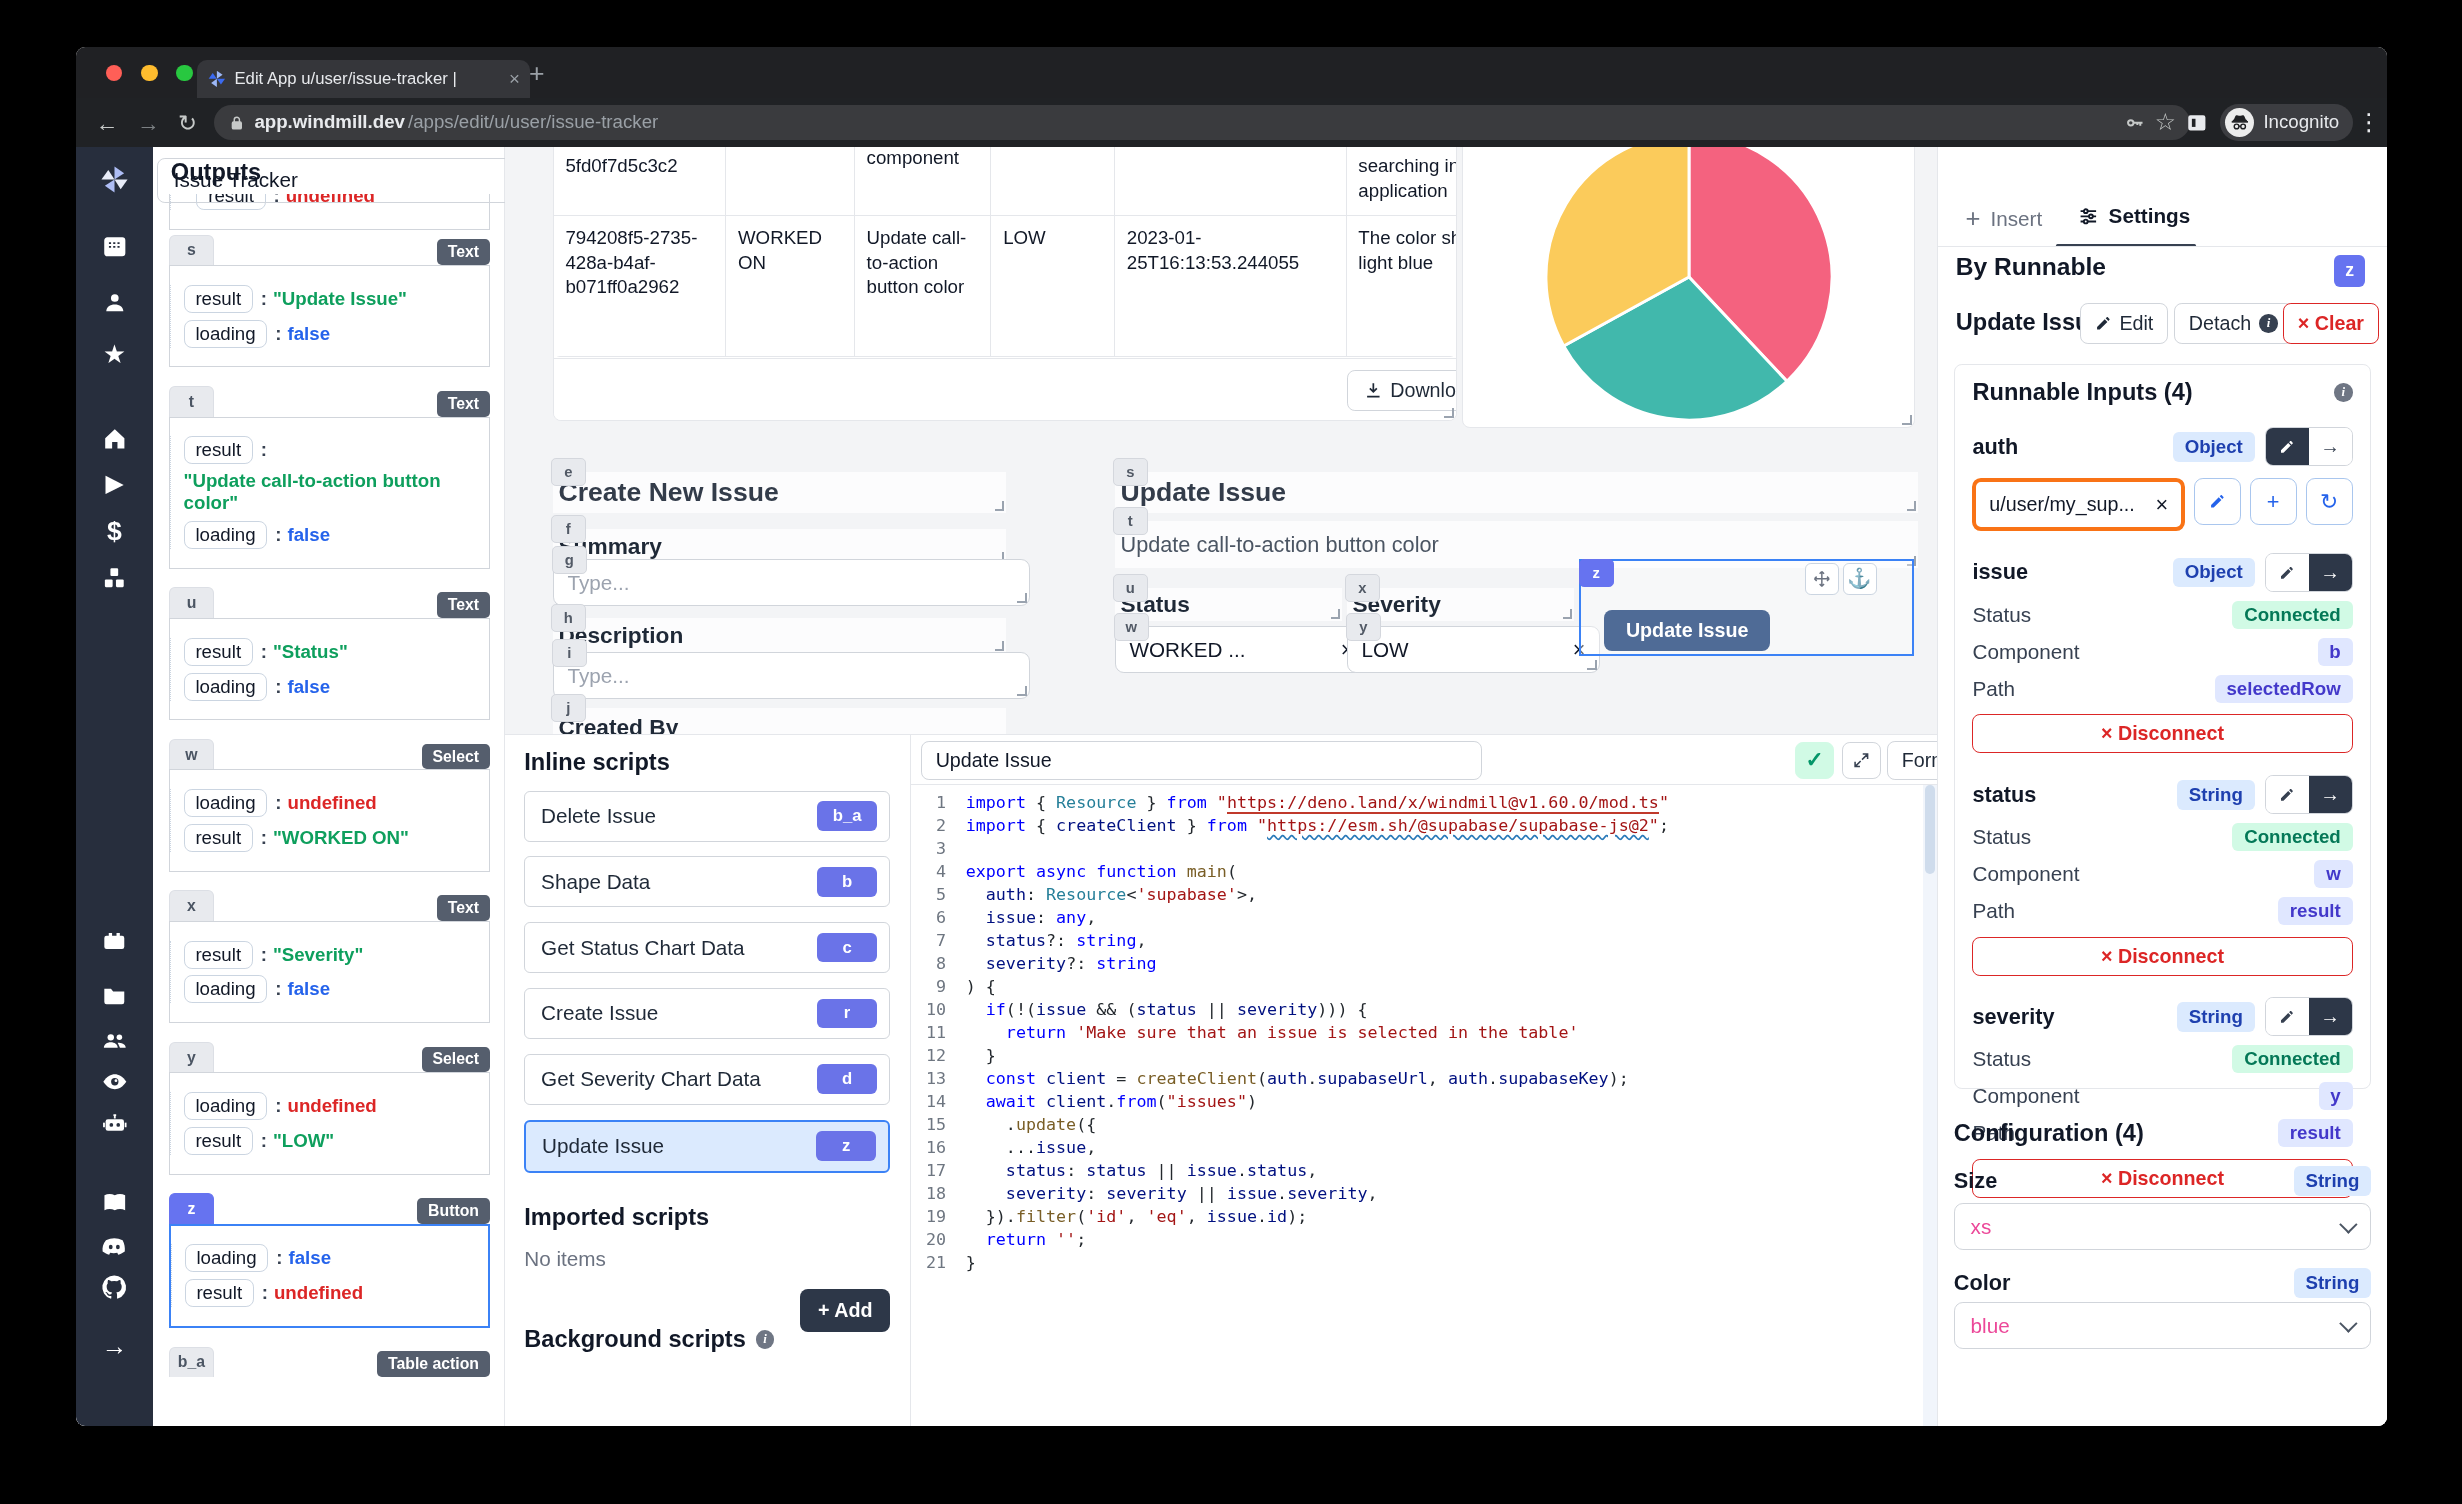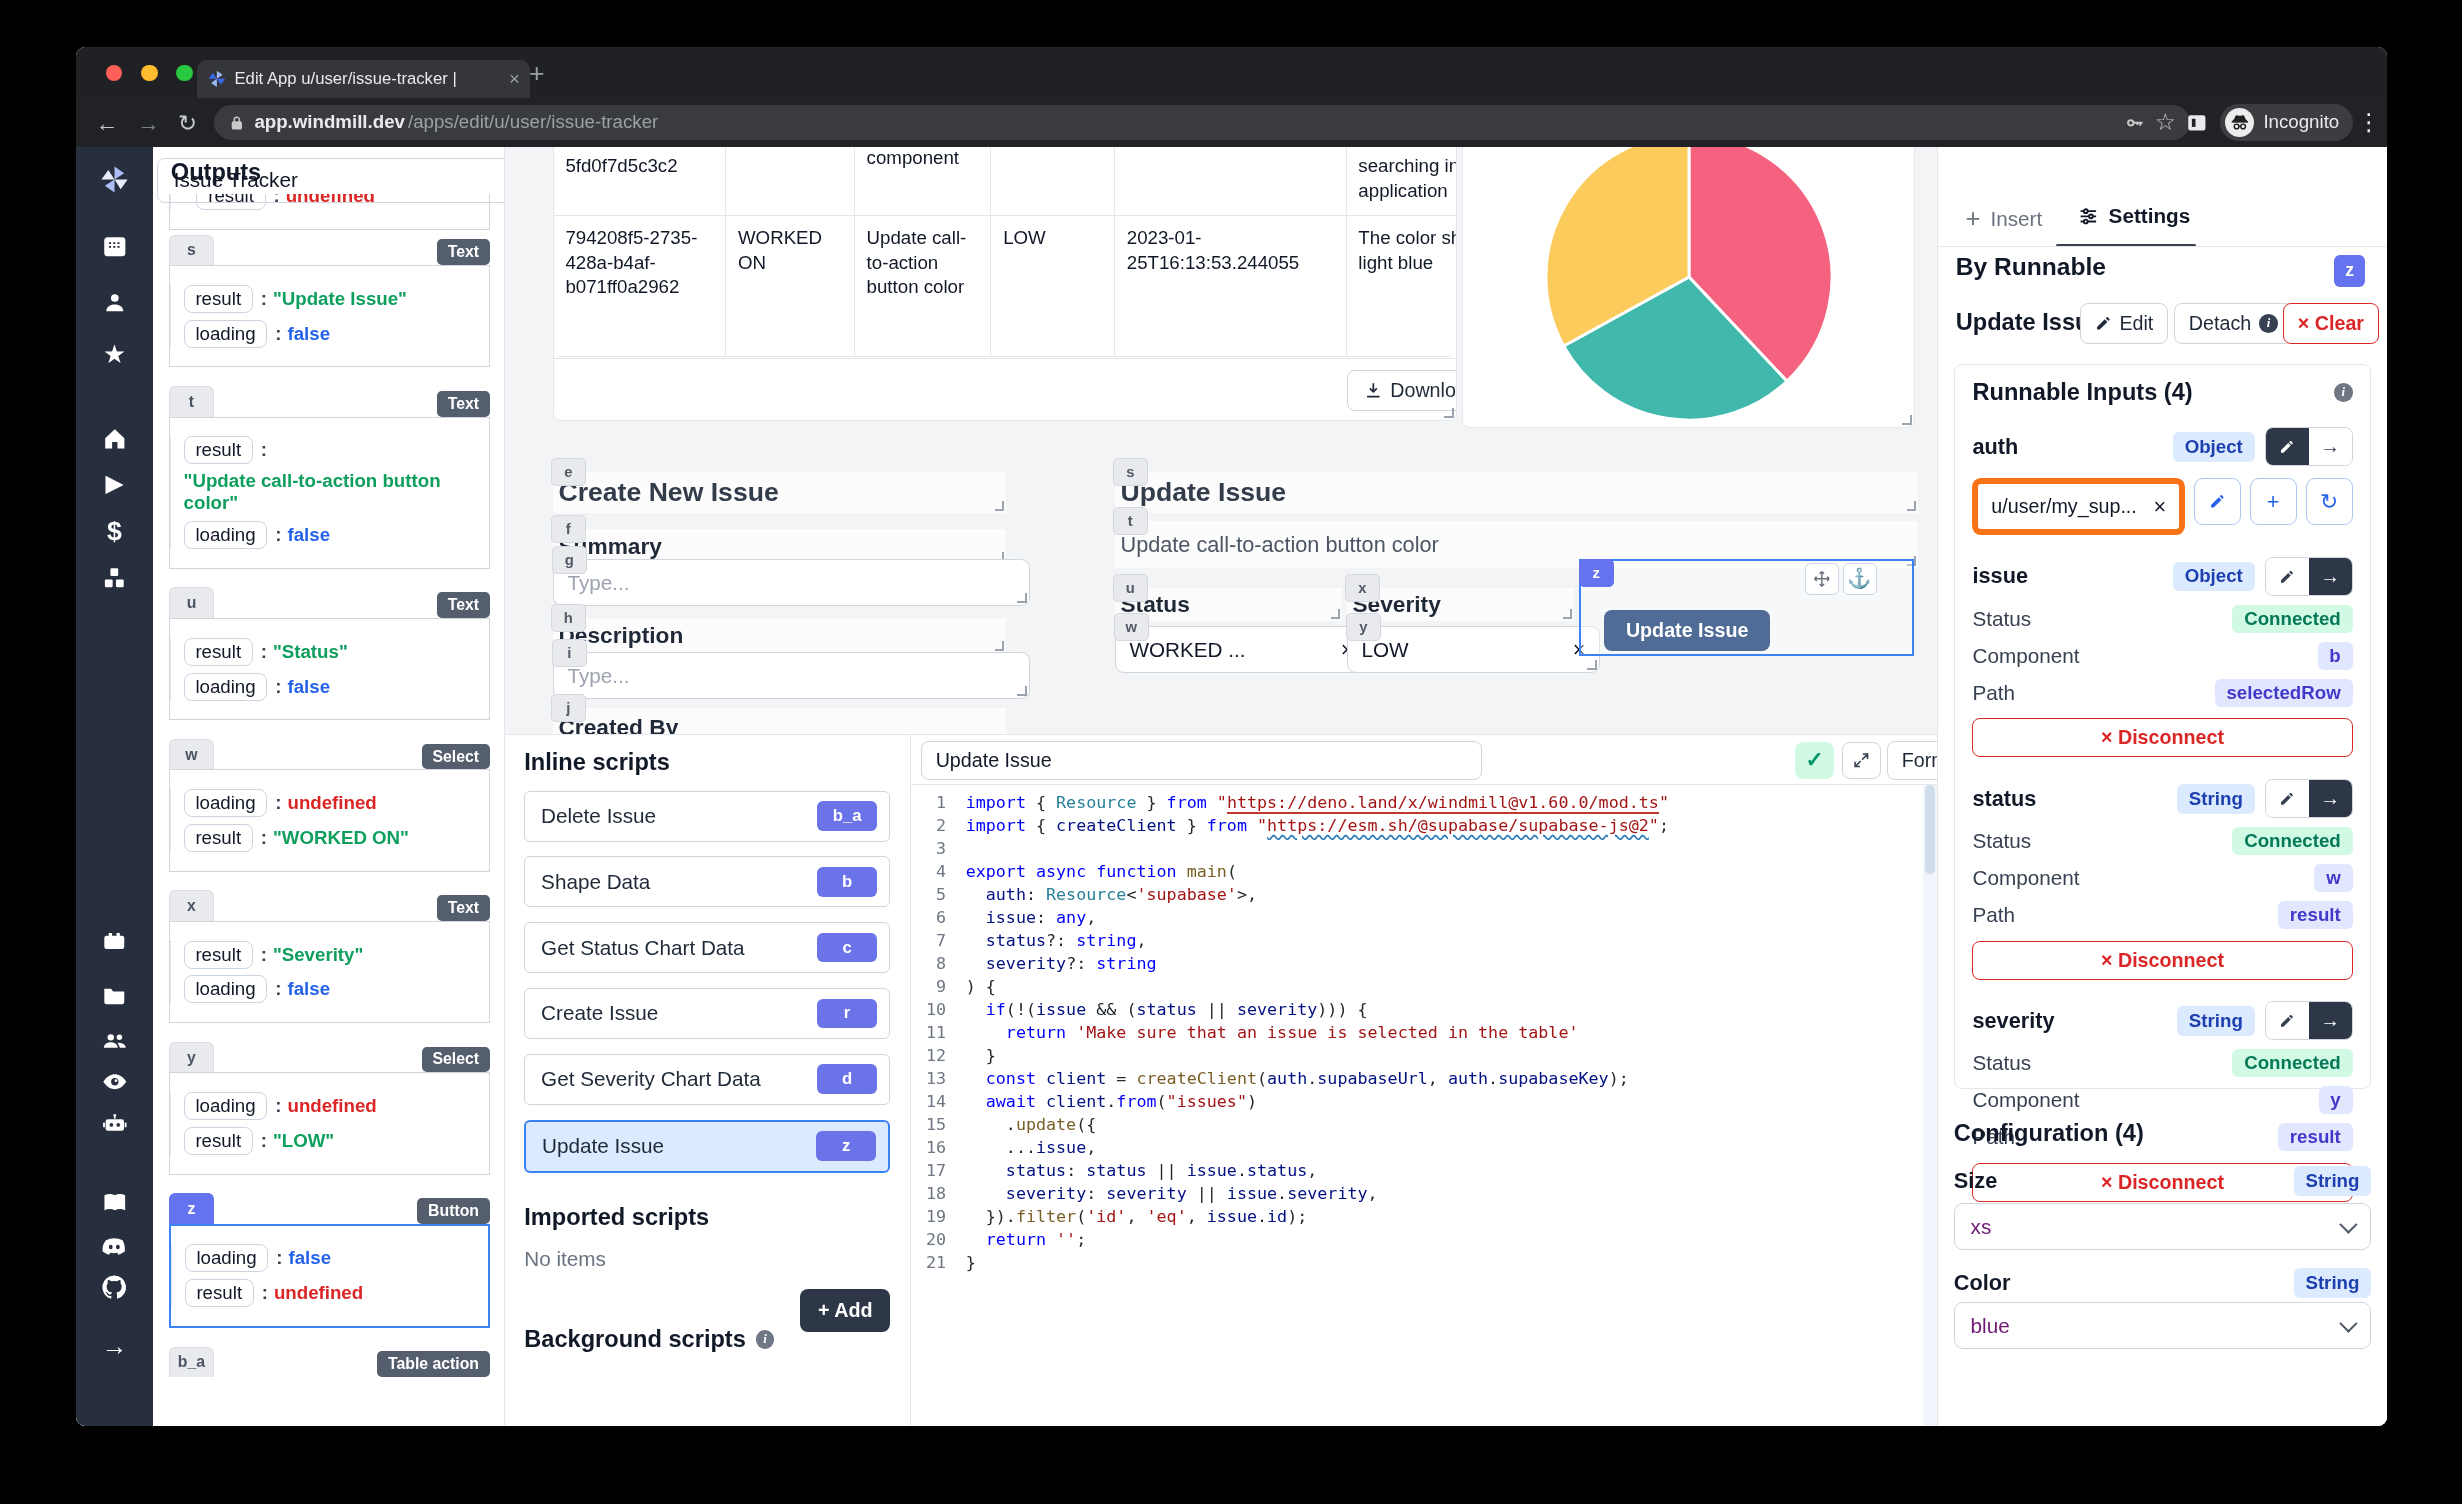--- a/index.html
+++ b/index.html
@@ -139,28 +139,28 @@
   .badge-type{background:#dbeafe;color:#1e40af;font-weight:700;font-size:18.7px;border-radius:5.9px;padding:3.9px 11.8px;}
   .badge-ok{background:#d1fae5;color:#047857;font-weight:700;font-size:18.7px;border-radius:5.9px;padding:3px 11.8px;}
   .badge-comp{background:#e0e7ff;color:#4338ca;font-weight:700;font-size:18.7px;border-radius:5.9px;padding:3px 11.8px;}
   .tg{display:inline-flex;border-radius:7.9px;overflow:hidden;margin-left:9.9px;border:1px solid #d1d5db;}
   .tgseg{width:43px;height:37px;display:flex;align-items:center;justify-content:center;font-size:19.7px;}
   .tgon{background:#2d3748;color:#fff;} .tgoff{background:#fff;color:#374151;}
   .frow{display:flex;justify-content:space-between;align-items:center;margin-top:8.9px;font-size:20.7px;color:#374151;}
   .disc{margin-top:11.8px;height:37px;border:1.5px solid #dc2626;border-radius:7.9px;color:#dc2626;font-size:19.7px;
         font-weight:700;display:flex;align-items:center;justify-content:center;}
   .resrow{display:flex;gap:8.9px;margin-top:11.8px;}
-  .resinp{flex:1;height:45px;border:6px solid #f97316;border-radius:8.9px;display:flex;align-items:center;
+  .resinp{flex:1;height:45px;border:4px solid #f97316;border-radius:8.9px;display:flex;align-items:center;
           justify-content:space-between;padding:0 12.8px;font-size:19.7px;color:#111827;}
   .resbtn{width:45px;height:45px;border:1px solid #a9c6ee;border-radius:8.9px;color:#2563eb;display:flex;
           align-items:center;justify-content:center;font-size:21.7px;flex:none;background:#fff;}
   .cfgrow{position:absolute;left:15.8px;right:15.8px;display:flex;justify-content:space-between;align-items:center;}
   .cfgname{font-size:21.7px;font-weight:700;color:#111827;}
   .cfgsel{position:absolute;left:15.8px;right:15.8px;height:45px;border:1px solid #d1d5db;border-radius:8.9px;
-          display:flex;align-items:center;justify-content:space-between;padding:0 15.8px;font-size:20.7px;color:#701a75;}
+          display:flex;align-items:center;justify-content:space-between;padding:0 15.8px;font-size:20.7px;color:#ec4899;}
   .chev{width:10.8px;height:10.8px;border-right:2px solid #4b5563;border-bottom:2px solid #4b5563;
         transform:rotate(45deg);margin-top:-4.9px;}
   svg{display:block;}
 </style>
 </head>
 <body>
 
 <div class="stage">
  <div class="win">
 

